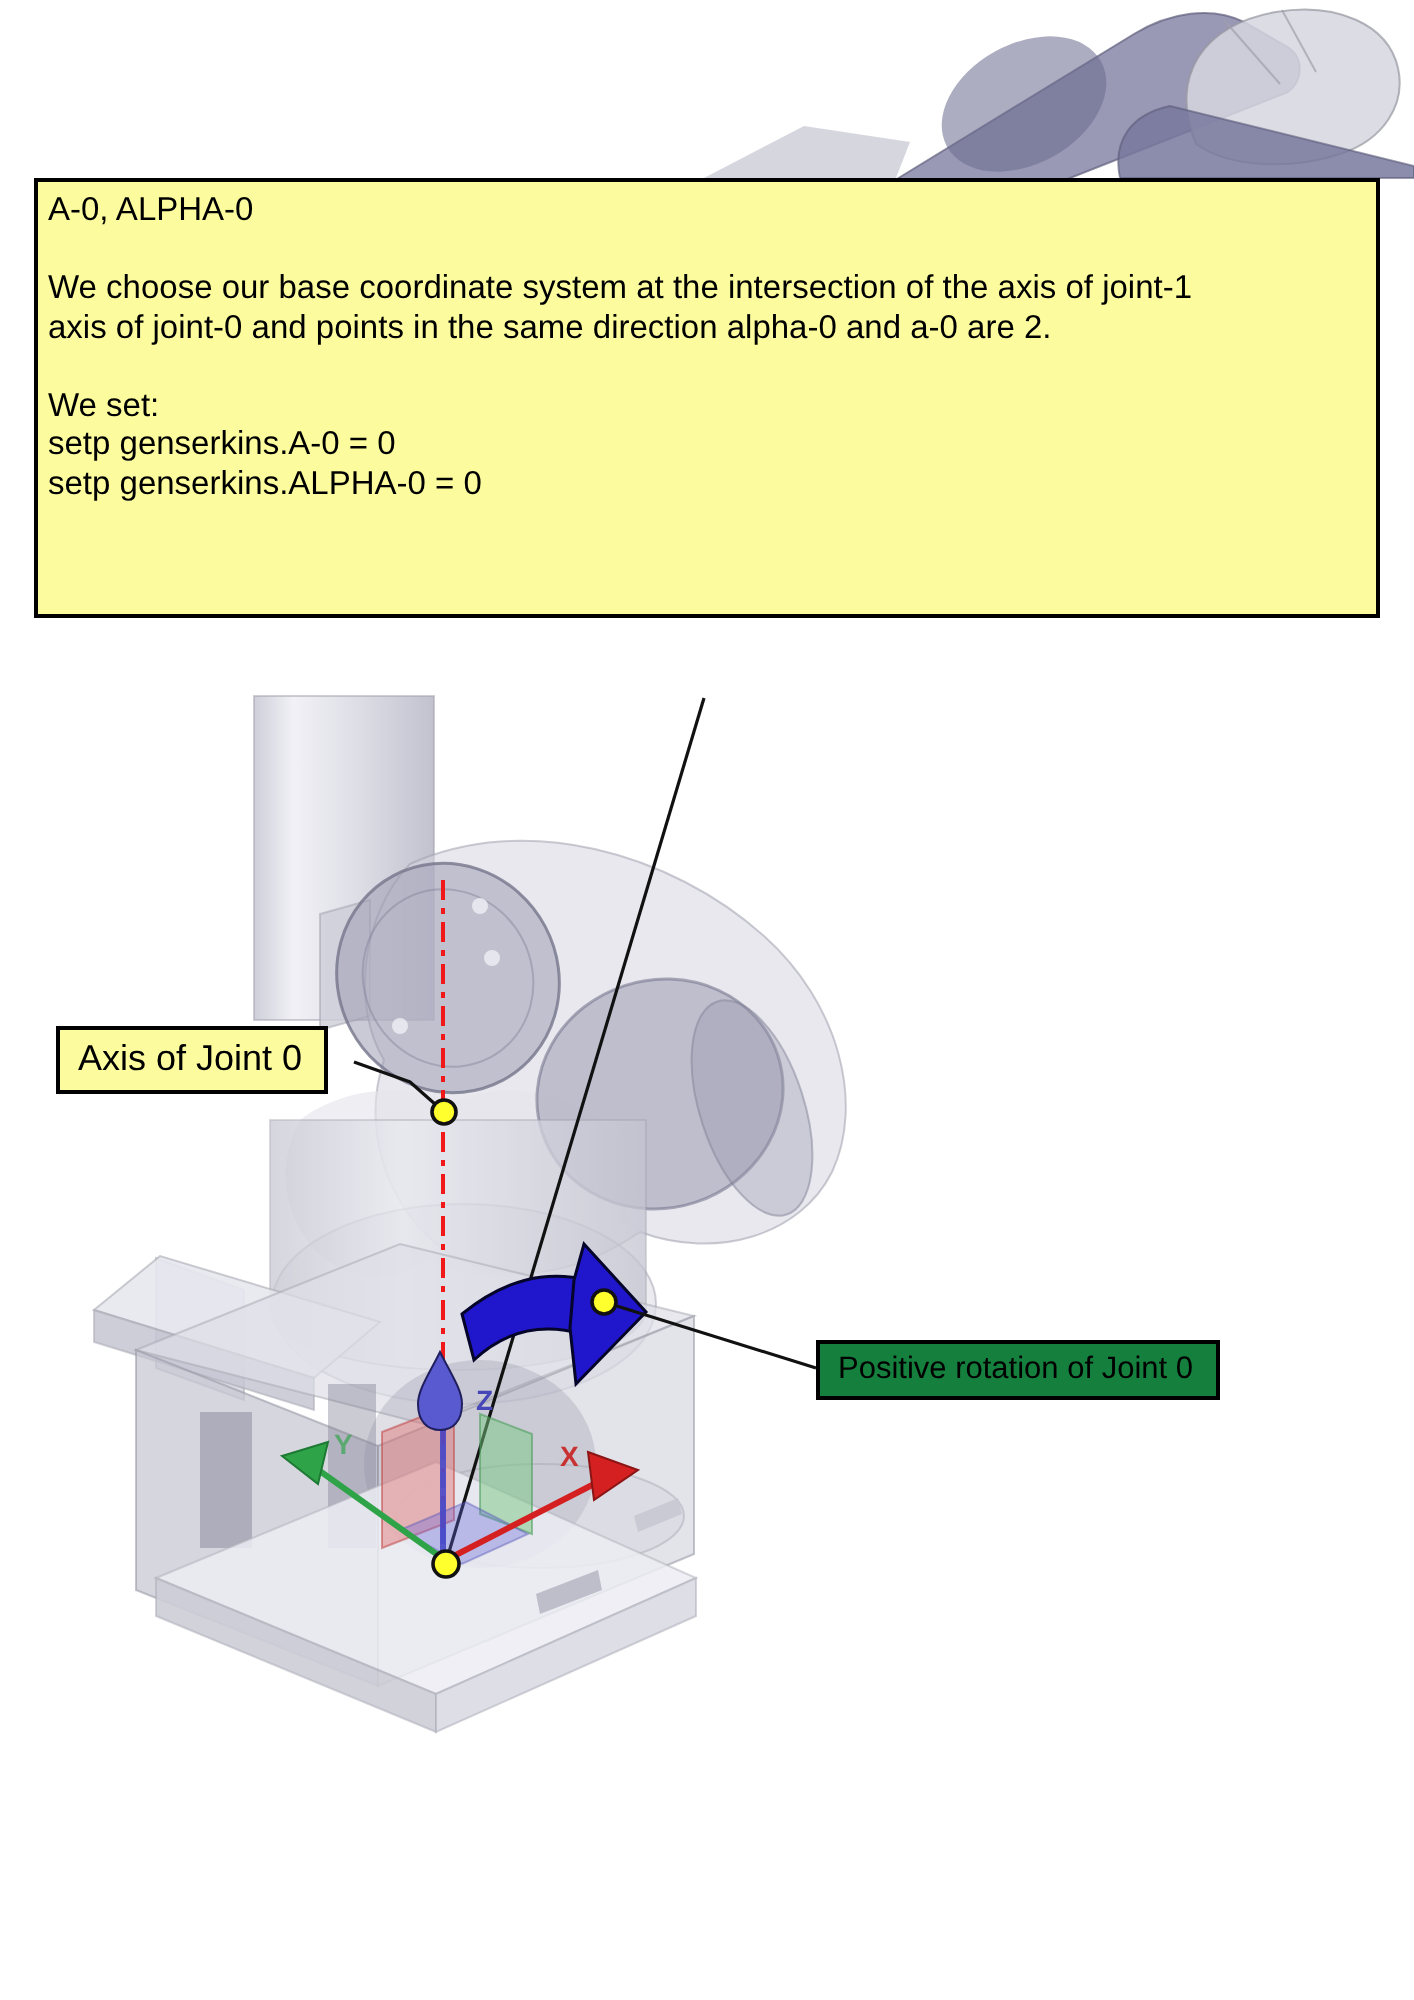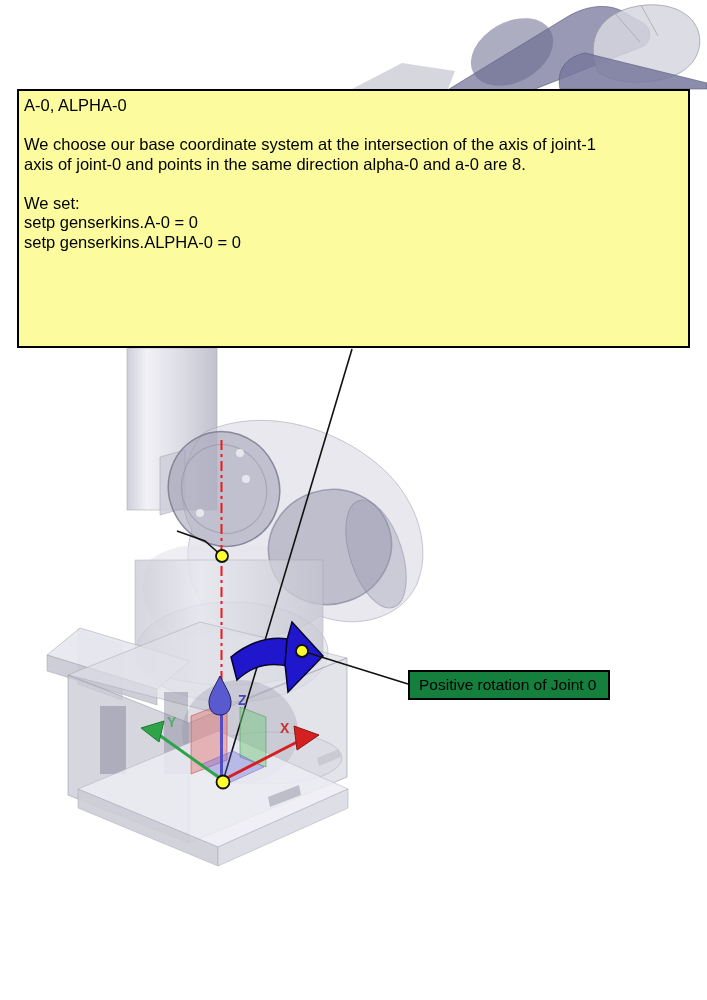--- a/index.html
+++ b/index.html
@@ -2,21 +2,21 @@
 <html><head>
 <meta charset="utf-8">
 <style>
   html,body{margin:0;padding:0;background:#ffffff;}
   .canvas{
     position:relative;width:707px;height:1000px;background:#ffffff;overflow:hidden;
     font-family:"Liberation Sans","DejaVu Sans",sans-serif;color:#000;
   }
   .robot-svg{position:absolute;left:0;top:0;width:707px;height:1000px;}
   .note-box{
-    position:absolute;left:17px;top:89px;width:673px;height:259px;
+    position:absolute;left:17px;top:89px;width:673px;height:220px;
     background:#FCFC9E;border:2px solid #000;box-sizing:border-box;
     padding:5px 4px 0 5px;font-size:16.5px;line-height:19.5px;
   }
   .nb-line{white-space:nowrap;}
   .nb-gap{height:19.5px;}
   .callout{
     position:absolute;background:#FCFC9E;border:2px solid #000;box-sizing:border-box;
     white-space:nowrap;
   }
   .callout.axis{left:28px;top:513px;height:34px;font-size:18px;padding:4px 11px 0 9px;}
@@ -130,23 +130,24 @@
       <circle cx="222" cy="556" r="6" stroke="#111" stroke-width="1.8" fill="#FFFF2E"></circle>
       <circle cx="302" cy="651" r="6" stroke="#111" stroke-width="1.8" fill="#FFFF2E"></circle>
       <circle cx="223" cy="782" r="6.5" stroke="#111" stroke-width="1.8" fill="#FFFF2E"></circle>
     </g>
   </svg>
 
   <div class="note-box" style="background-color: rgb(252, 252, 158);">
     <div class="nb-line">A-0, ALPHA-0</div>
     <div class="nb-gap"></div>
     <div class="nb-line">We choose our base coordinate system at the intersection of the axis of joint-1</div>
-    <div class="nb-line">axis of joint-0 and points in the same direction alpha-0 and a-0 are 8.</div>
+    <div class="nb-line">axis of joint-0 and points in the same direction alpha-0 and a-0 are 2.</div>
     <div class="nb-gap"></div>
     <div class="nb-line">We set:</div>
     <div class="nb-line">setp genserkins.A-0 = 0</div>
     <div class="nb-line">setp genserkins.ALPHA-0 = 0</div>
   </div>
 
+  <div class="callout axis" style="background-color: rgb(252, 252, 158);">Axis of Joint 0</div>
 
   <div class="callout rotation" style="background-color: #15803d;">Positive rotation of Joint 0</div>
 
 </div>
 
 </body></html>

